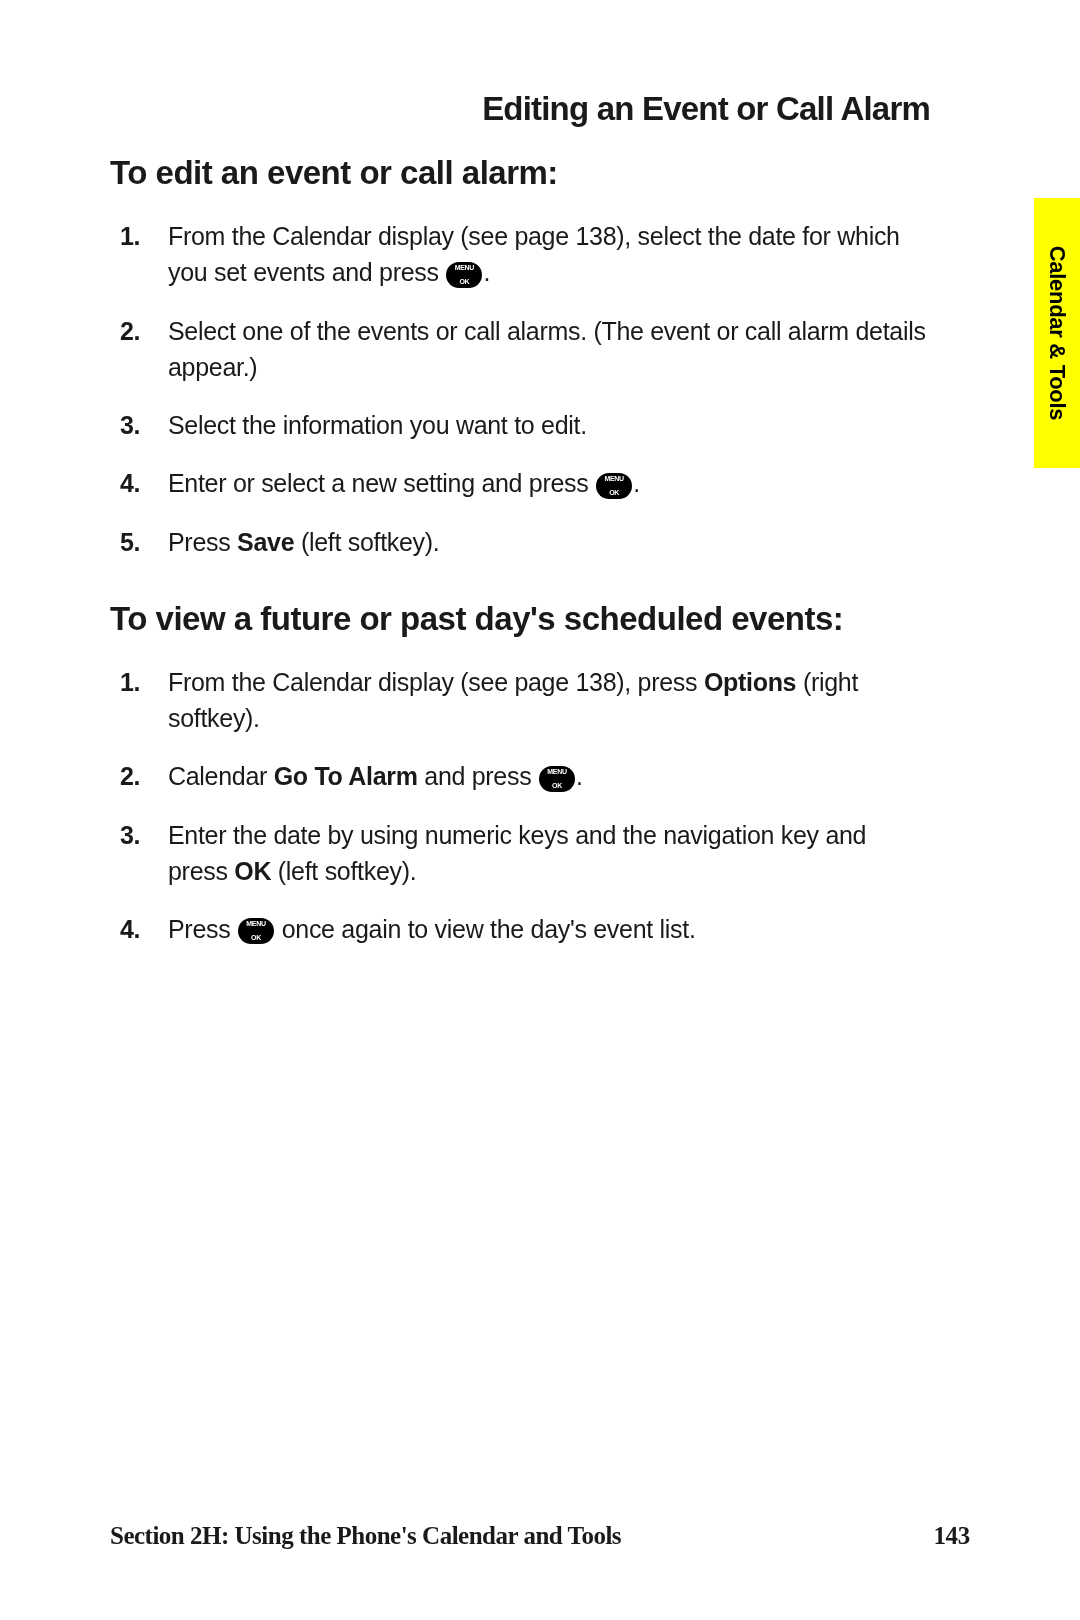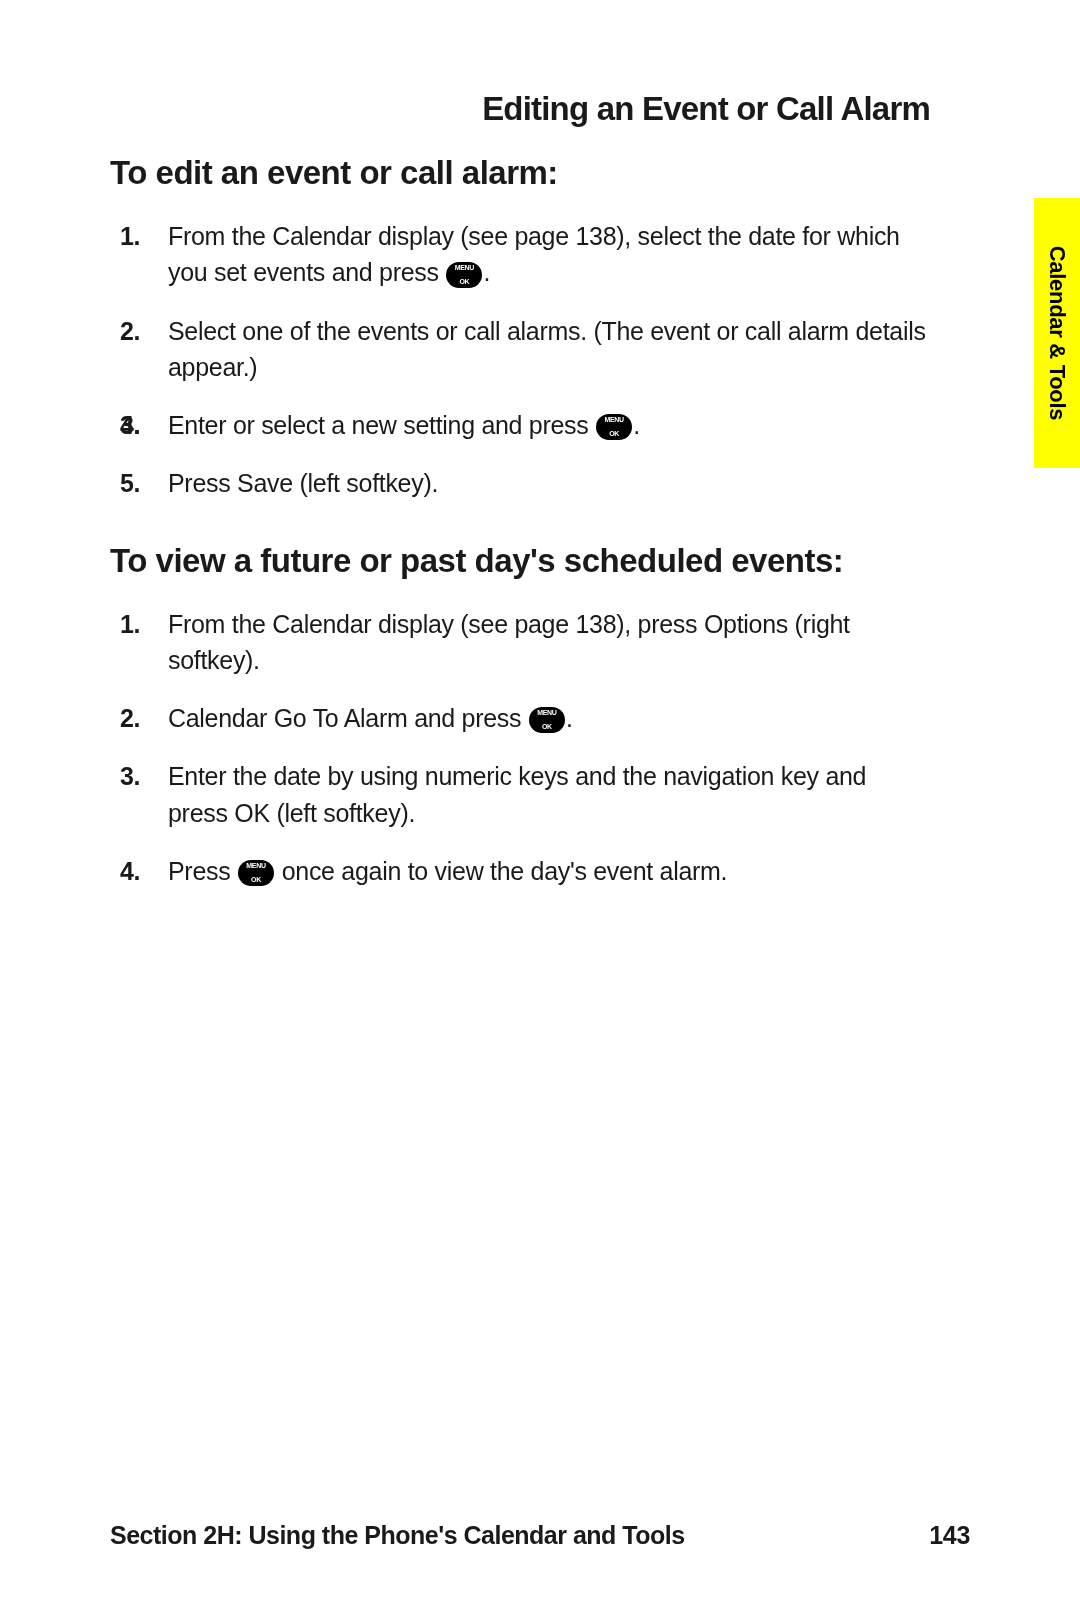--- a/index.html
+++ b/index.html
@@ -43,21 +43,21 @@
       color: #1a1a1a;
       line-height: 1.45;
       margin-bottom: 22px;
       letter-spacing: -0.3px;
     }
     ol li .num {
       position: absolute;
       left: -48px;
       font-weight: 700;
     }
-    .bold { font-weight: 400; margin-top: 27px; }
+    .bold { font-weight: 700; margin-top: 27px; }
     .menu-ok-icon {
       display: inline-block;
       width: 36px;
       height: 26px;
       background: #000;
       border-radius: 13px;
       vertical-align: middle;
       position: relative;
       margin: 0 1px;
     }
@@ -104,20 +104,21 @@
       letter-spacing: -0.3px;
     }
     .footer {
       position: absolute;
       left: 110px;
       bottom: 70px;
       width: 860px;
       display: flex;
       justify-content: space-between;
       align-items: flex-start;
+      font-family: Liberation Serif, serif;
     }
     .footer-title {
       font-size: 25px;
       font-weight: 700;
       color: #1a1a1a;
       letter-spacing: -0.5px;
     }
     .footer-page {
       font-size: 25px;
       font-weight: 700;
@@ -141,20 +142,21 @@
       <li>
         <span class="num">1.</span>
         <span>From the Calendar display (see page 138), select the date for which you set events and press </span><span class="menu-ok-icon"></span><span>.</span>
       </li>
       <li>
         <span class="num">2.</span>
         <span>Select one of the events or call alarms. (The event or call alarm details appear.)</span>
       </li>
       <li>
         <span class="num">3.</span>
+        <span>Select the information you want to edit.</span>
       </li>
       <li>
         <span class="num">4.</span>
         <span>Enter or select a new setting and press </span><span class="menu-ok-icon"></span><span>.</span>
       </li>
       <li>
         <span class="num">5.</span>
         <span>Press </span><span class="bold">Save</span><span> (left softkey).</span>
       </li>
     </ol>
@@ -170,21 +172,21 @@
       <li>
         <span class="num">2.</span>
         <span>Calendar </span><span class="bold">Go To Alarm</span><span> and press </span><span class="menu-ok-icon"></span><span>.</span>
       </li>
       <li>
         <span class="num">3.</span>
         <span>Enter the date by using numeric keys and the navigation key and press </span><span class="bold">OK</span><span> (left softkey).</span>
       </li>
       <li>
         <span class="num">4.</span>
-        <span>Press </span><span class="menu-ok-icon"></span><span> once again to view the day's event alarm.</span>
+        <span>Press </span><span class="menu-ok-icon"></span><span> once again to view the day's event list.</span>
       </li>
     </ol>
   </div>
 
 </div>
 
 <div class="footer">
   <div class="footer-title">Section 2H: Using the Phone's Calendar and Tools</div>
   <div class="footer-page">143</div>
 </div>

